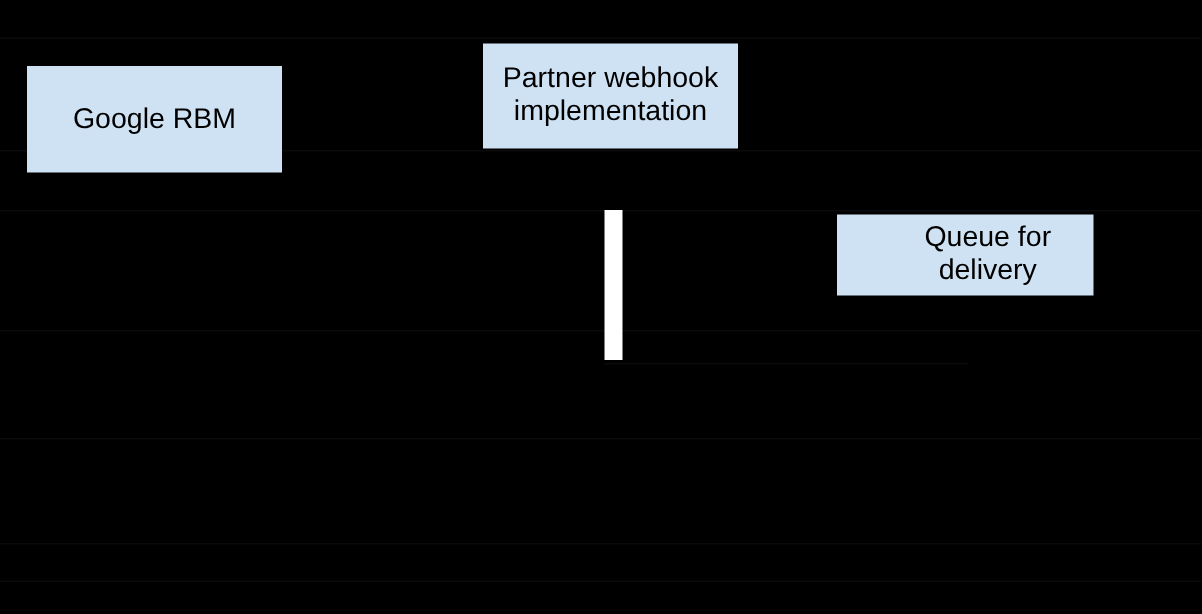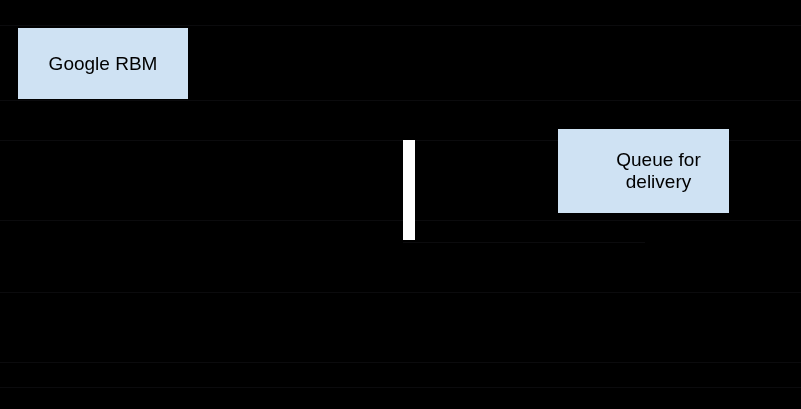--- a/index.html
+++ b/index.html
@@ -38,32 +38,32 @@
     display: flex;
     align-items: center;
     justify-content: center;
     text-align: center;
     font-size: 19px;
     line-height: 1.16;
     z-index: 2;
     box-sizing: border-box;
   }
   .node-google-rbm {
-    left: 18px; top: 28px;
+    left: 18px; top: 44px;
     width: 170px; height: 71px;
     padding-top: 2px;
   }
   .node-partner-webhook {
     left: 322px; top: 29px;
     width: 170px; height: 70px;
     padding: 0 12px;
   }
   .node-queue-for-delivery {
-    left: 558px; top: 129px;
-    width: 171px; height: 84px; padding-left: 30px;
+    left: 558px; top: 143px;
+    width: 171px; height: 54px; padding-left: 30px;
   }
   .node-handle-failures {
     left: 563px; top: 292px;
     width: 172px; height: 70px;
   }
   .activation-bar {
     position: absolute;
     left: 403px; top: 140px;
     width: 12px; height: 100px;
     background: #ffffff;
@@ -81,20 +81,23 @@
   <div class="faint-line fl-4"></div>
   <div class="faint-line fl-5"></div>
   <div class="faint-line fl-6"></div>
   <div class="faint-line fl-7"></div>
   <div class="faint-line fl-8"></div>
 
   <div class="node node-google-rbm">
     <span>Google RBM</span>
   </div>
 
+  <div class="node node-partner-webhook">
+    <span>Partner webhook implementation</span>
+  </div>
 
   <div class="activation-bar"></div>
 
   <div class="node node-queue-for-delivery">
     <span>Queue for delivery</span>
   </div>
 
 
 </div>
 

